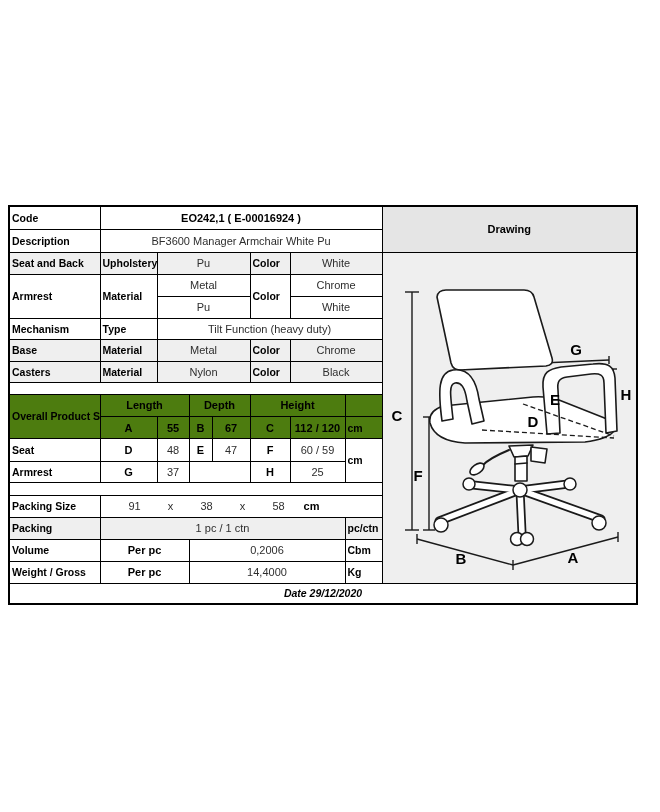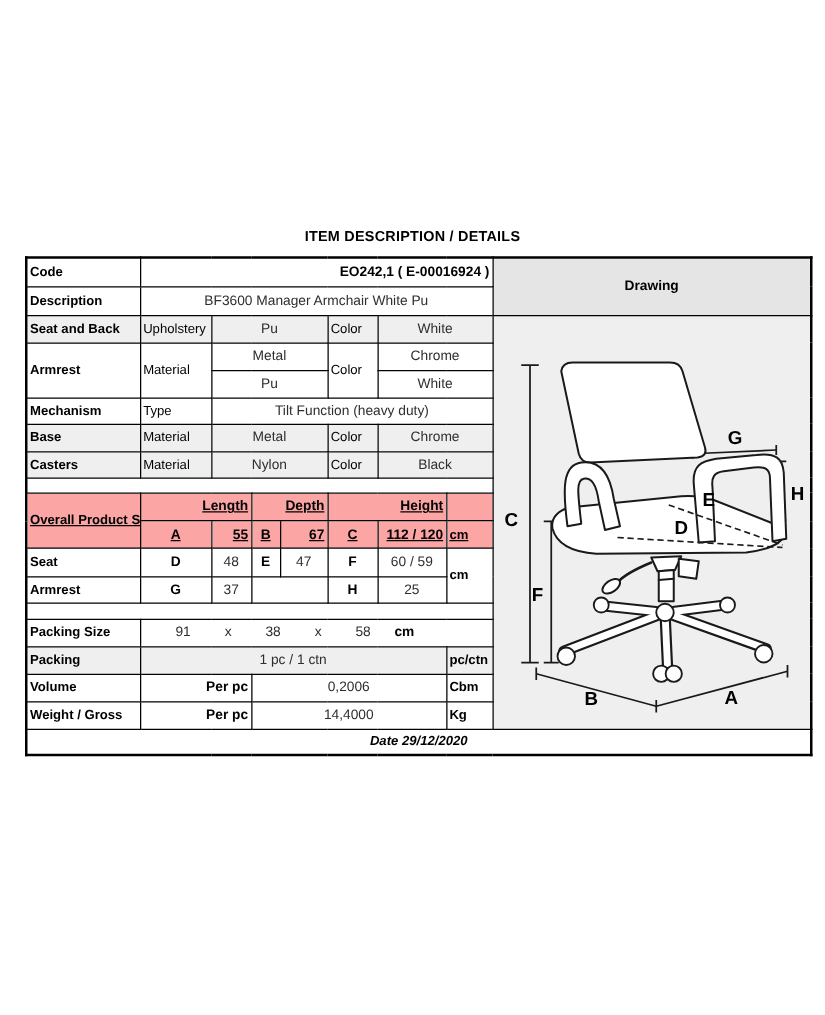--- a/index.html
+++ b/index.html
@@ -1,49 +1,48 @@
 <!DOCTYPE html>
 <html><head>
 <meta charset="utf-8">
 <style>
   html,body{margin:0;padding:0;background:#fff;}
   .page{position:relative;width:660px;height:812px;background:#ffffff;
         font-family:"Liberation Sans","DejaVu Sans",sans-serif;color:#000;}
   .doc-title{position:absolute;top:184px;left:0;width:660px;text-align:center;
              font-size:11.5px;font-weight:bold;letter-spacing:.2px;}
-  table.spec{position:absolute;left:20px;top:205px;width:628px;
+  table.spec{position:absolute;left:8px;top:205px;width:628px;
              border-collapse:collapse;table-layout:fixed;
              border:2px solid #000;font-size:11px;}
   table.spec td{border:1px solid #000;padding:0 2px;vertical-align:middle;
                 overflow:hidden;white-space:nowrap;}
   td.lbl{font-weight:bold;text-align:left;padding-left:4px;font-size:10.5px;}
-  td.sub{font-weight:normal;text-align:left;padding-left:4px;font-size:10.5px;}
+  td.sub{font-weight:bold;text-align:left;padding-left:4px;font-size:10.5px;}
   td.val{text-align:center;color:#2e2e2e;font-weight:normal;}
-  td.valb{text-align:right;font-weight:bold;color:#000;}
+  td.valb{text-align:center;font-weight:bold;color:#000;}
   td.letter{text-align:center;font-weight:bold;}
   td.unit{font-weight:bold;text-align:left;padding-left:3px;font-size:10.5px;}
-  td.yellow{background:#fca5a5;text-decoration:underline;}
+  td.yellow{background:#4d7c0f;}
   tr.shade td{background:#efefef;}
   td.center2{text-align:center;font-weight:bold;line-height:1.15;white-space:normal;font-size:10.5px;}
   td.sep{border-left:1px solid #000;border-right:1px solid #000;background:#fff;}
   td.drawhead{text-align:center;font-weight:bold;font-size:11px;background:#e5e5e5;}
   td.drawcell{padding:0;vertical-align:top;background:#fff;}
   .drawwrap{position:relative;width:100%;height:330px;}
   .drawwrap svg{position:absolute;inset:0;}
   td.datecell{text-align:center;font-weight:bold;font-size:10.5px;font-style:italic;}
   .pack-flex{display:flex;align-items:center;padding-left:14px;color:#2e2e2e;}
   .pack-flex span{display:inline-block;width:36px;text-align:center;}
   .pack-flex .u{font-weight:bold;color:#000;width:30px;}
 </style>
 </head>
 <body>
 
 <div class="page">
 
-  <div class="doc-title">ITEM DESCRIPTION / DETAILS</div>
 
   <table class="spec">
     <colgroup>
       <col style="width:91px">
         <col style="width:57px">
         <col style="width:32px">
       <col style="width:23px">
         <col style="width:38px">
         <col style="width:40px">
       <col style="width:55px">

